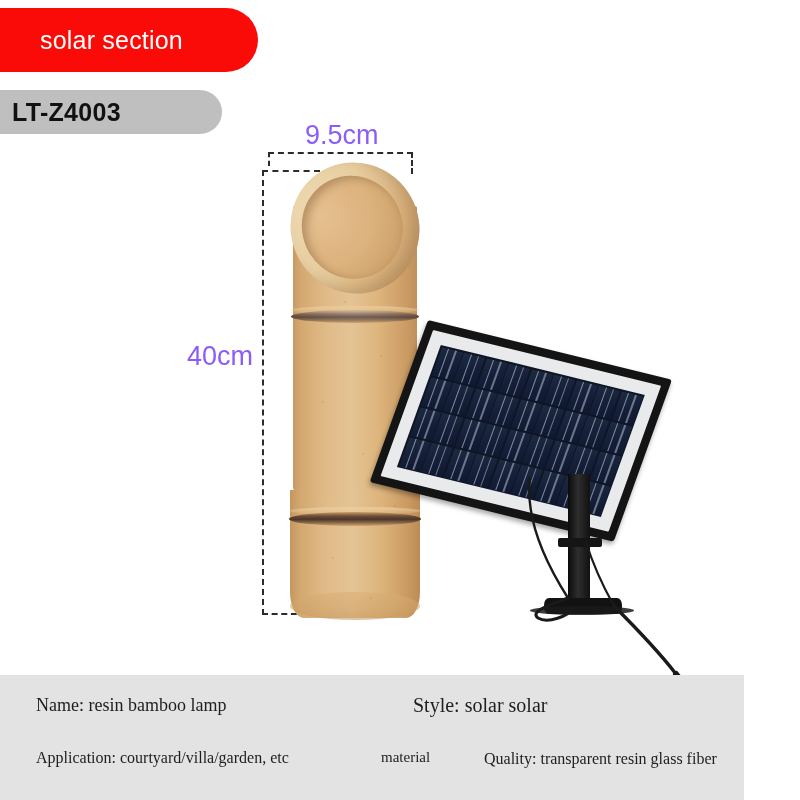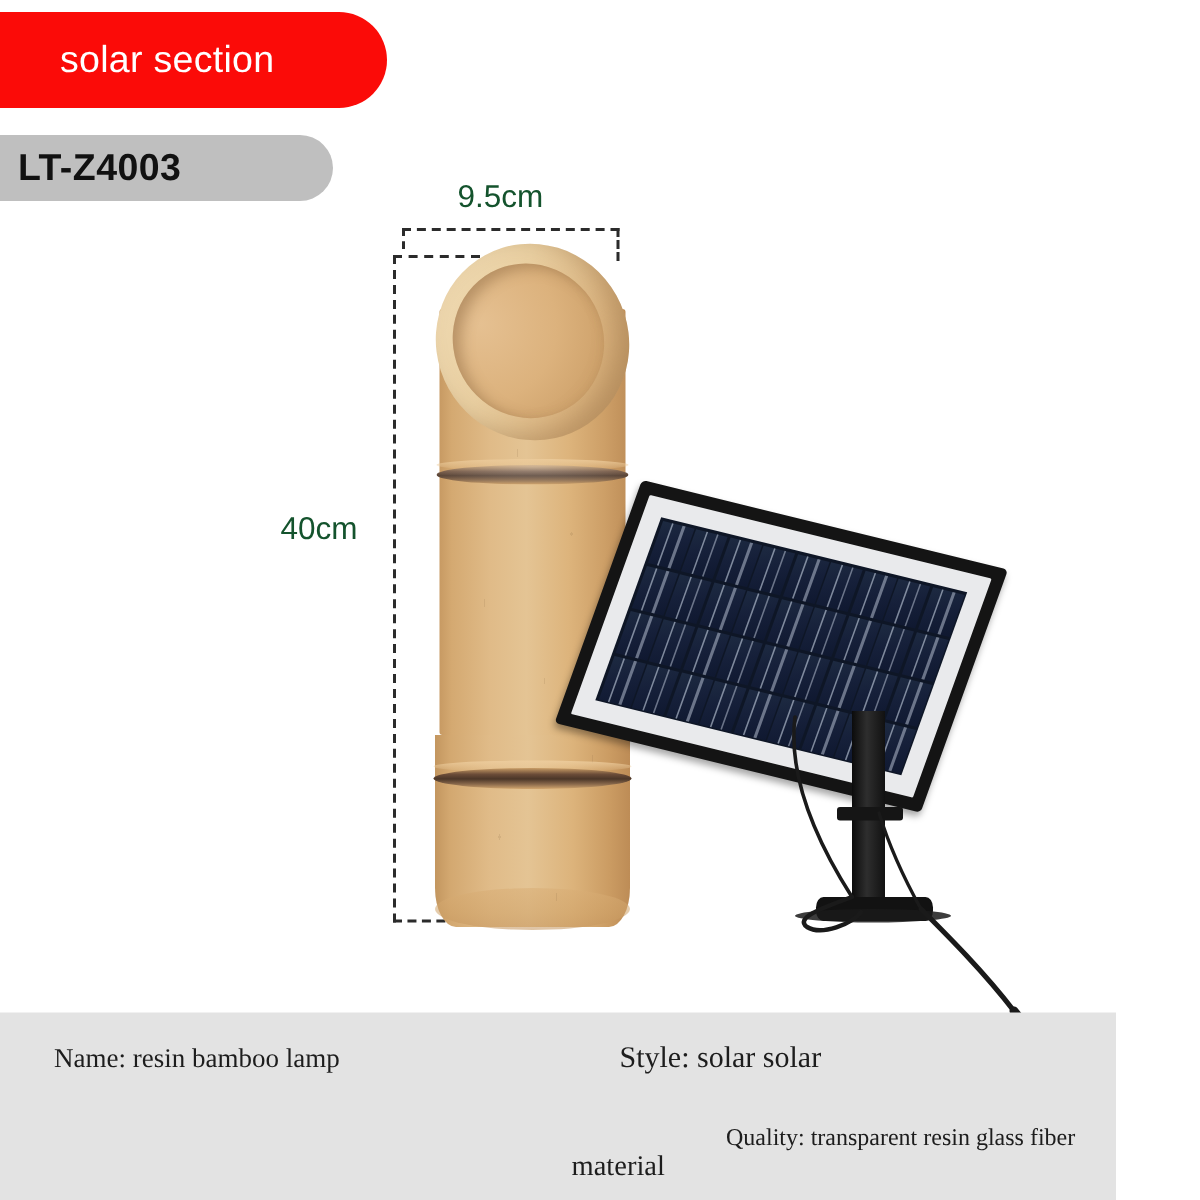--- a/index.html
+++ b/index.html
@@ -21,21 +21,21 @@
   }
   #badge-model{
     top:90px;height:44px;width:222px;
     background:#bfbfbf;
     border-radius:0 22px 22px 0;
     padding-left:12px;
     color:#111;font-size:25px;font-weight:bold;letter-spacing:.3px;
   }
 
   
-  .dim-label{position:absolute;color:#14532d;font-size:21px;white-space:nowrap;}
+  .dim-label{position:absolute;color:#8b5cf6;font-size:27px;white-space:nowrap;}
   #dim-w-label{left:305px;top:120px;}
   #dim-h-label{left:187px;top:341px;}
 
   .dash-h{position:absolute;height:0;border-top:2px dashed #2b2b2b;}
   .dash-v{position:absolute;width:0;border-left:2px dashed #2b2b2b;}
 
   #dim-top-line{left:268px;top:152px;width:145px;}
   #dim-top-tick-l{left:268px;top:152px;height:14px;}
   #dim-top-tick-r{left:411px;top:152px;height:22px;}
 
@@ -189,21 +189,21 @@
 
   
   #footer{
     position:absolute;left:0;top:675px;width:800px;height:125px;
     background:#e3e3e3;
   }
   .f-text{position:absolute;color:#1d1d1d;white-space:nowrap;font-family:Liberation Serif, serif;}
   #f-name{left:36px;top:695px;font-size:18px;}
   #f-app{left:36px;top:749px;font-size:16px;}
   #f-style{left:413px;top:694px;font-size:20px;}
-  #f-material{left:381px;top:767px;font-size:19px;}
+  #f-material{left:381px;top:749px;font-size:15px;}
   #f-quality{left:484px;top:750px;font-size:16px;text-align:right;}
 </style>
 </head>
 <body>
 
 <div id="stage">
 
   <div class="badge" id="badge-solar">
     <span>solar section</span>
   </div>
@@ -300,17 +300,18 @@
       <path class="cable" d="M196,300 C214,318 238,342 258,368" stroke-width="3.4"></path>
       <path class="cable" d="M258,368 C266,378 272,386 276,393" stroke-width="6"></path>
     </svg>
   </div>
 
   <div id="footer">
     
   </div>
 
   <div class="f-text" id="f-name">Name: resin bamboo lamp</div>
+  <div class="f-text" id="f-app">Application: courtyard/villa/garden, etc</div>
   <div class="f-text" id="f-style">Style: solar solar</div>
   <div class="f-text" id="f-material">material</div>
   <div class="f-text" id="f-quality">Quality: transparent resin glass fiber</div>
 
 </div>
 
 </body></html>

